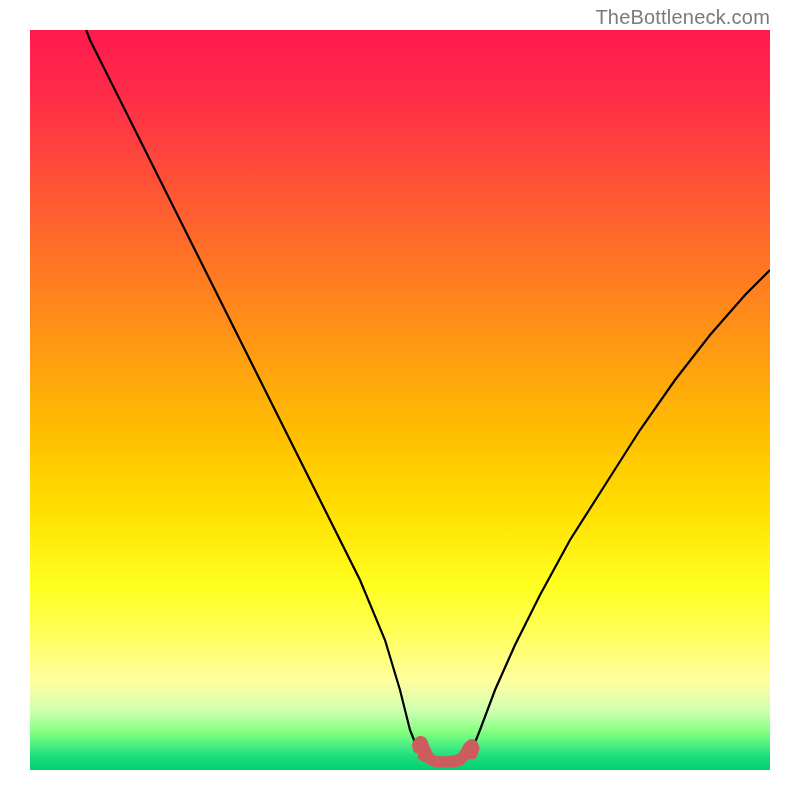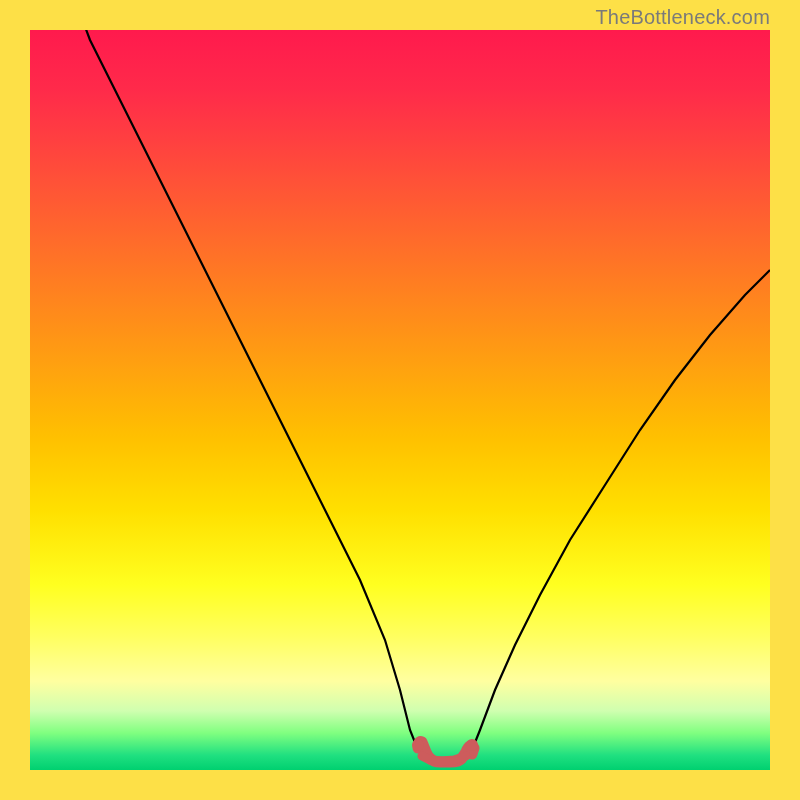--- a/index.html
+++ b/index.html
@@ -1,21 +1,21 @@
 <!DOCTYPE html>
 <html><head>
 <meta charset="utf-8">
 <style>
   * { margin: 0; padding: 0; box-sizing: border-box; }
   html, body { width: 800px; height: 800px; overflow: hidden; background: #000; }
   .chart-container {
     width: 800px;
     height: 800px;
     position: relative;
-    background: #fde047;
+    background: #ffffff;
   }
   .plot-area {
     position: absolute;
     left: 30px;
     top: 30px;
     width: 740px;
     height: 740px;
     background: linear-gradient(to bottom,
       #ff1a4d 0%,
       #ff2a4a 8%,

